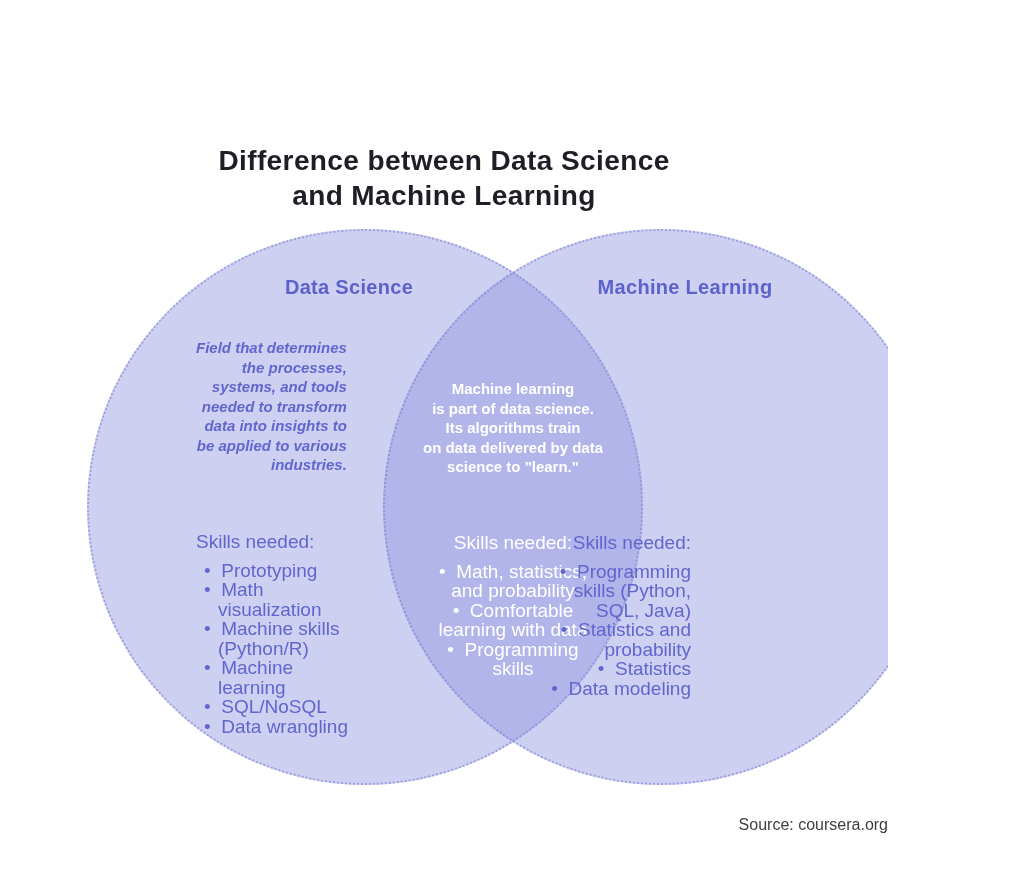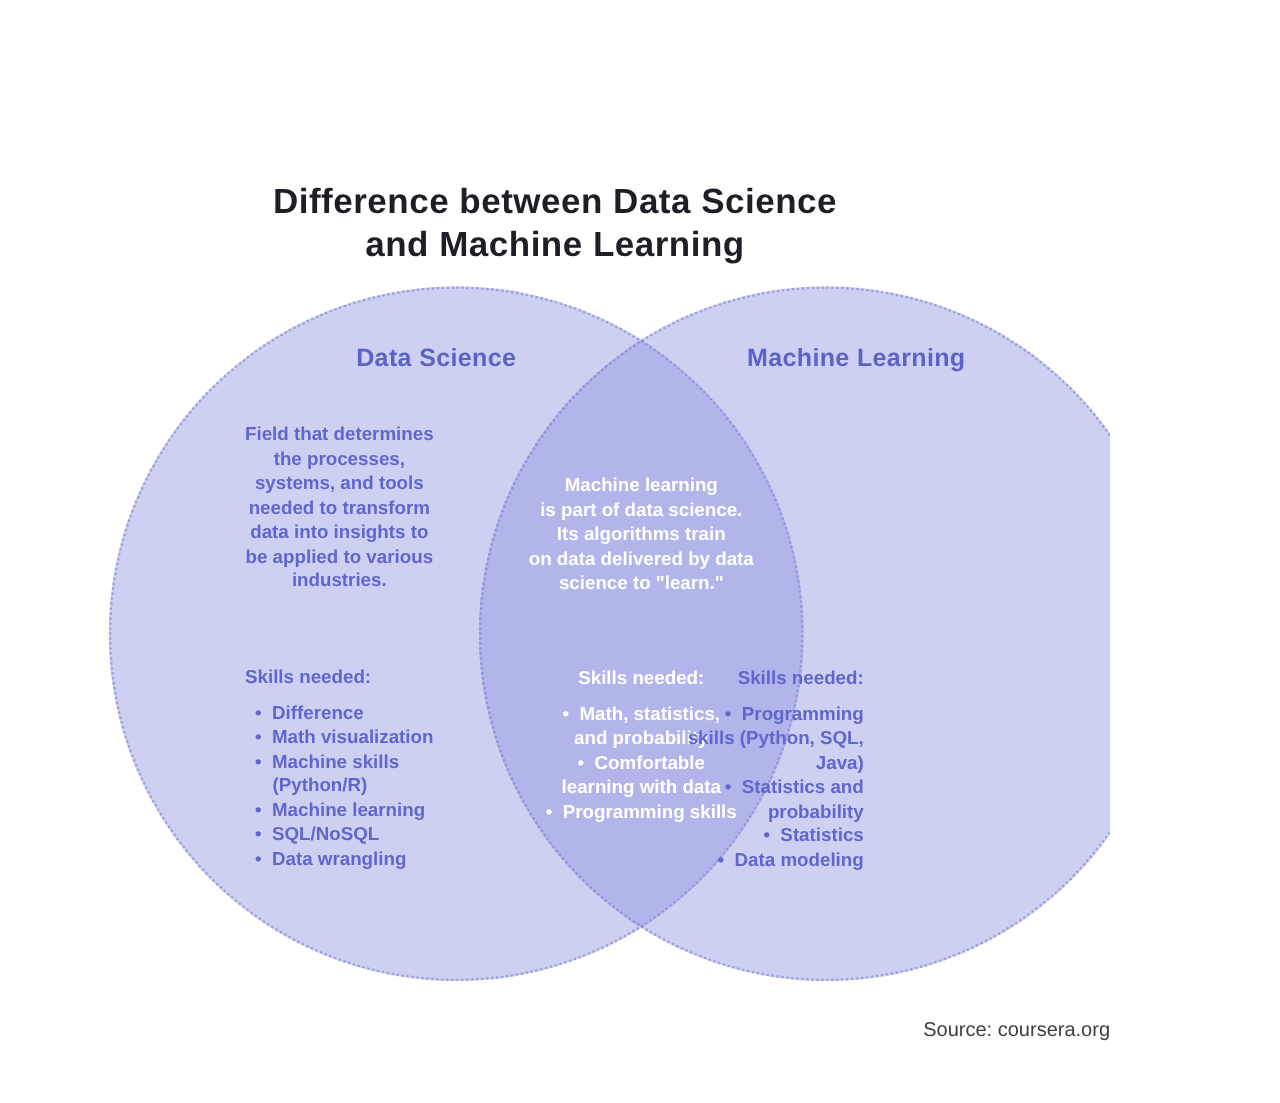--- a/index.html
+++ b/index.html
@@ -50,34 +50,34 @@
   .vheading-left  { left: 349px; }
   .vheading-right { left: 685px; }
   .desc {
     position: absolute;
     font-size: 15px;
     line-height: 19.5px;
     font-weight: 700;
     color: #6166cf;
     white-space: pre-line;
   }
-  .desc-left   { left: 196px; top: 318px; text-align: center; }
+  .desc-left   { left: 196px; top: 318px; text-align: right; font-style: italic; }
   .desc-center {
     left: 513px; top: 359px;
     transform: translateX(-50%);
     text-align: center;
     color: #ffffff;
     width: 260px;
   }
   .desc-right  { right: 197px; top: 318px; text-align: right; }
   .skills {
     position: absolute;
-    font-size: 15px;
+    font-size: 19px;
     line-height: 19.5px;
-    font-weight: 700;
+    font-weight: 400;
     color: #6166cf;
   }
   .skills-left   { left: 196px; top: 512px; text-align: left; }
   .skills-center {
     left: 513px; top: 513px;
     transform: translateX(-50%);
     text-align: center;
     color: #ffffff;
   }
   .skills-right  { right: 197px; top: 513px; text-align: right; }
@@ -134,21 +134,21 @@
   <div class="desc desc-center">Machine learning
 is part of data science.
 Its algorithms train
 on data delivered by data
 science to "learn."</div>
 
 
   <div class="skills skills-left">
     <span class="skills-label">Skills needed:</span>
     <ul>
-        <li>Difference</li>
+        <li>Prototyping</li>
         <li>Math visualization</li>
         <li>Machine skills (Python/R)</li>
         <li>Machine learning</li>
         <li>SQL/NoSQL</li>
         <li>Data wrangling</li>
       </ul>
   </div>
 
   <div class="skills skills-center">
     <span class="skills-label">Skills needed:</span>

